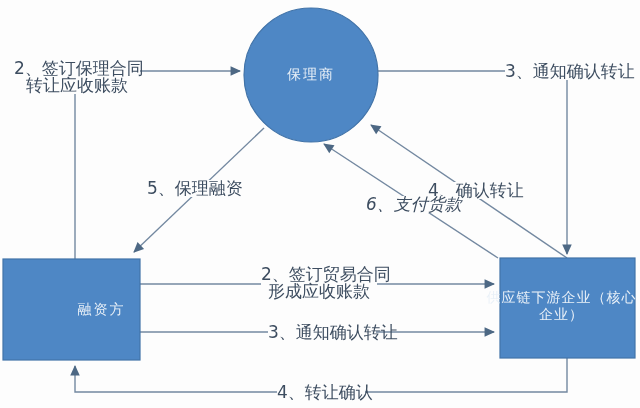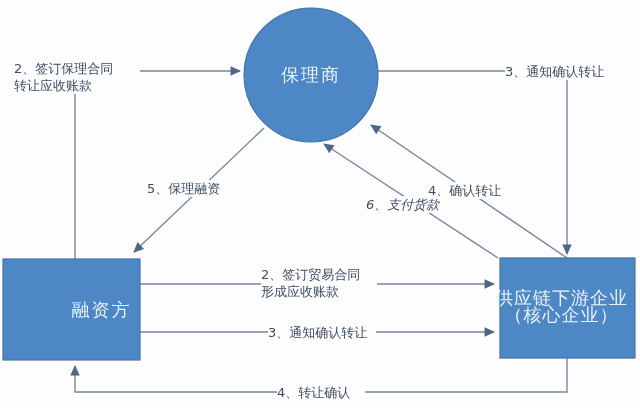--- a/index.html
+++ b/index.html
@@ -10,25 +10,25 @@
   body{font-family:"DejaVu Sans", sans-serif; background:#ffffff;}
   .stage{
     position:relative; width:640px; height:408px; overflow:hidden;
     background:var(--background);
   }
   .stage svg{position:absolute; left:0; top:0;}
   .edge{stroke:var(--line); stroke-width:1.4; fill:none;}
   .node{fill:var(--node-fill); stroke:var(--node-border); stroke-width:1.2;}
   .arrowhead{fill:var(--arrow);}
   .lbl{
-    position:absolute; font-size:13px; line-height:17px; color:var(--label-text);
-    text-align:left; background:var(--background); white-space:nowrap;
+    position:absolute; font-size:17px; line-height:17px; color:var(--label-text);
+    text-align:center; background:var(--background); white-space:nowrap;
   }
   .nodelbl{
-    position:absolute; font-size:18px; line-height:17px; color:var(--node-text);
+    position:absolute; font-size:14px; line-height:17px; color:var(--node-text);
     text-align:center; letter-spacing:2px; background:transparent;
   }
   .nodelbl.wrap{white-space:normal;}
 </style>
 </head>
 <body>
 
 <div class="stage">
 
   <svg width="640" height="408" viewBox="0 0 640 408">

